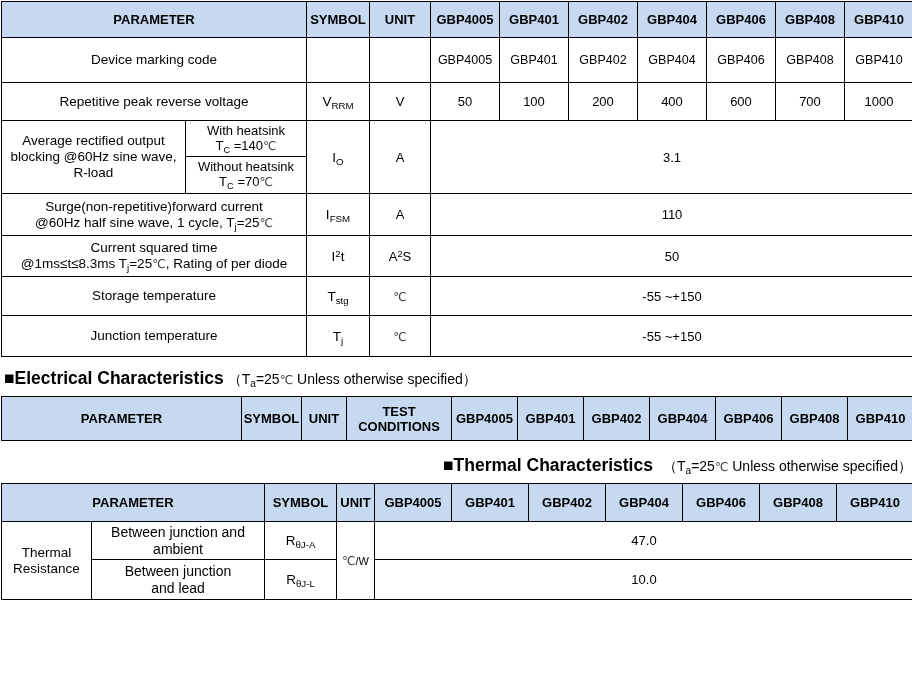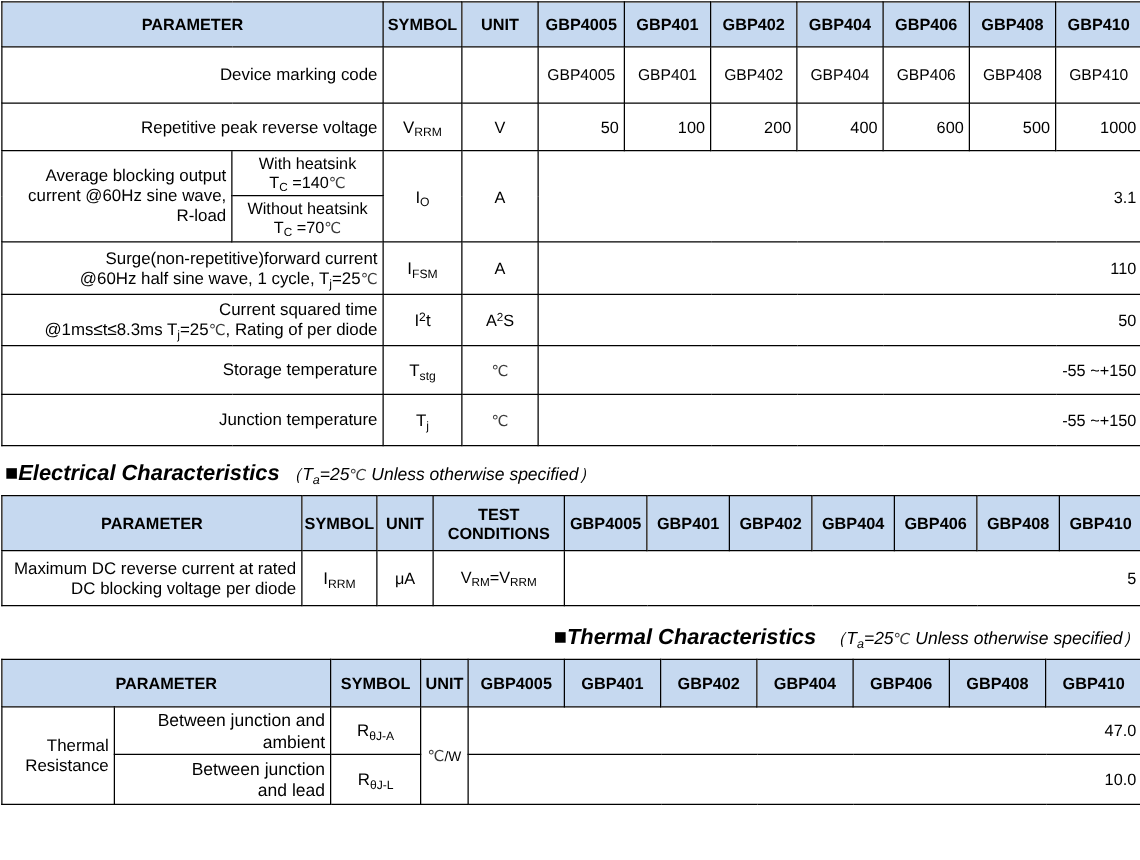--- a/index.html
+++ b/index.html
@@ -1,29 +1,29 @@
 <!DOCTYPE html>
 <html><head>
 <meta charset="utf-8">
 <style>
   html,body{margin:0;padding:0;background:#fff;}
   body{width:912px;height:688px;font-family:"Liberation Sans",sans-serif;color:#000;overflow:hidden;}
   table.t{border-collapse:collapse;table-layout:fixed;width:910px;margin-left:1px;}
   table.t td, table.t th{border:1px solid #000;padding:1px 4px;overflow:hidden;vertical-align:middle;}
   table.t th{background:#c6d9f0;font-weight:bold;font-size:13px;text-align:center;padding:1px 1px;}
-  td.param{font-size:13.5px;text-align:right;line-height:1.18;}
+  td.param{font-size:13.5px;text-align:center;line-height:1.18;}
   td.cond{font-size:13px;text-align:center;line-height:1.15;}
   td.sym{font-size:13.5px;text-align:center;}
   td.unit{font-size:13px;text-align:center;}
-  td.val{font-size:13px;text-align:right;}
+  td.val{font-size:13px;text-align:center;}
   td.mark{font-size:12.5px;text-align:center;}
   sub{font-size:72%;vertical-align:-3px;line-height:0;}
   sup{font-size:72%;vertical-align:4px;line-height:0;}
   .degc{color:#3c3c3c;font-family:"DejaVu Sans",sans-serif;font-size:12px;}
-  .section-heading{margin:11px 0 7px 4px;white-space:nowrap;font-style:italic;}
+  .section-heading{margin:11px 0 7px 4px;white-space:nowrap;}
   .section-heading .bold{font-size:17.5px;font-weight:bold;}
   .section-heading .cond{font-size:14px;font-weight:normal;margin-left:4px;}
   tr.h36{height:36px;} tr.h45{height:45px;} tr.h38{height:38px;}
   tr.h37{height:37px;} tr.h42{height:42px;} tr.h41{height:41px;}
   tr.h39{height:39px;} tr.h44{height:44px;} tr.h40{height:40px;}
 </style>
 </head>
 <body>
 
 <table class="t" style="margin-top:1px;">
@@ -67,25 +67,25 @@
   </tr>
   <tr class="h38">
     <td colspan="2" class="param">Repetitive peak reverse voltage</td>
     <td class="sym">V<sub>RRM</sub></td>
     <td class="unit">V</td>
     <td class="val">50</td>
     <td class="val">100</td>
     <td class="val">200</td>
     <td class="val">400</td>
     <td class="val">600</td>
-    <td class="val">500</td>
+    <td class="val">700</td>
     <td class="val">1000</td>
   </tr>
   <tr class="h36">
-    <td rowspan="2" class="param">Average blocking output current @60Hz sine wave, R-load</td>
+    <td rowspan="2" class="param">Average rectified output blocking @60Hz sine wave, R-load</td>
     <td class="cond">With heatsink<br> T<sub>C</sub> =140<span class="degc">℃</span></td>
     <td rowspan="2" class="sym">I<sub>O</sub></td>
     <td rowspan="2" class="unit">A</td>
     <td rowspan="2" colspan="7" class="val">3.1</td>
   </tr>
   <tr class="h37">
     <td class="cond">Without heatsink<br>T<sub>C</sub> =70<span class="degc">℃</span></td>
   </tr>
   <tr class="h42">
     <td colspan="2" class="param">Surge(non-repetitive)forward current<br>@60Hz half sine wave, 1 cycle, T<sub>j</sub>=25<span class="degc">℃</span></td>
@@ -139,27 +139,20 @@
     <th>UNIT</th>
     <th>TEST CONDITIONS</th>
     <th>GBP4005</th>
     <th>GBP401</th>
     <th>GBP402</th>
     <th>GBP404</th>
     <th>GBP406</th>
     <th>GBP408</th>
     <th>GBP410</th>
   </tr>
-  <tr class="h44">
-    <td class="param">Maximum DC reverse current at rated DC blocking voltage per diode</td>
-    <td class="sym">I<sub>RRM</sub></td>
-    <td class="unit">μA</td>
-    <td class="cond">V<sub>RM</sub>=V<sub>RRM</sub></td>
-    <td colspan="7" class="val">5</td>
-  </tr>
 </tbody>
   </table>
 
 <div class="section-heading" style="margin-top:14px;text-align:right;">
   <span class="bold">■Thermal Characteristics</span><span class="cond" style="margin-left:10px;">（T<sub>a</sub>=25<span class="degc">℃</span> Unless otherwise specified）</span>
 </div>
 
 <table class="t">
   <colgroup>
     <col style="width:90px">

